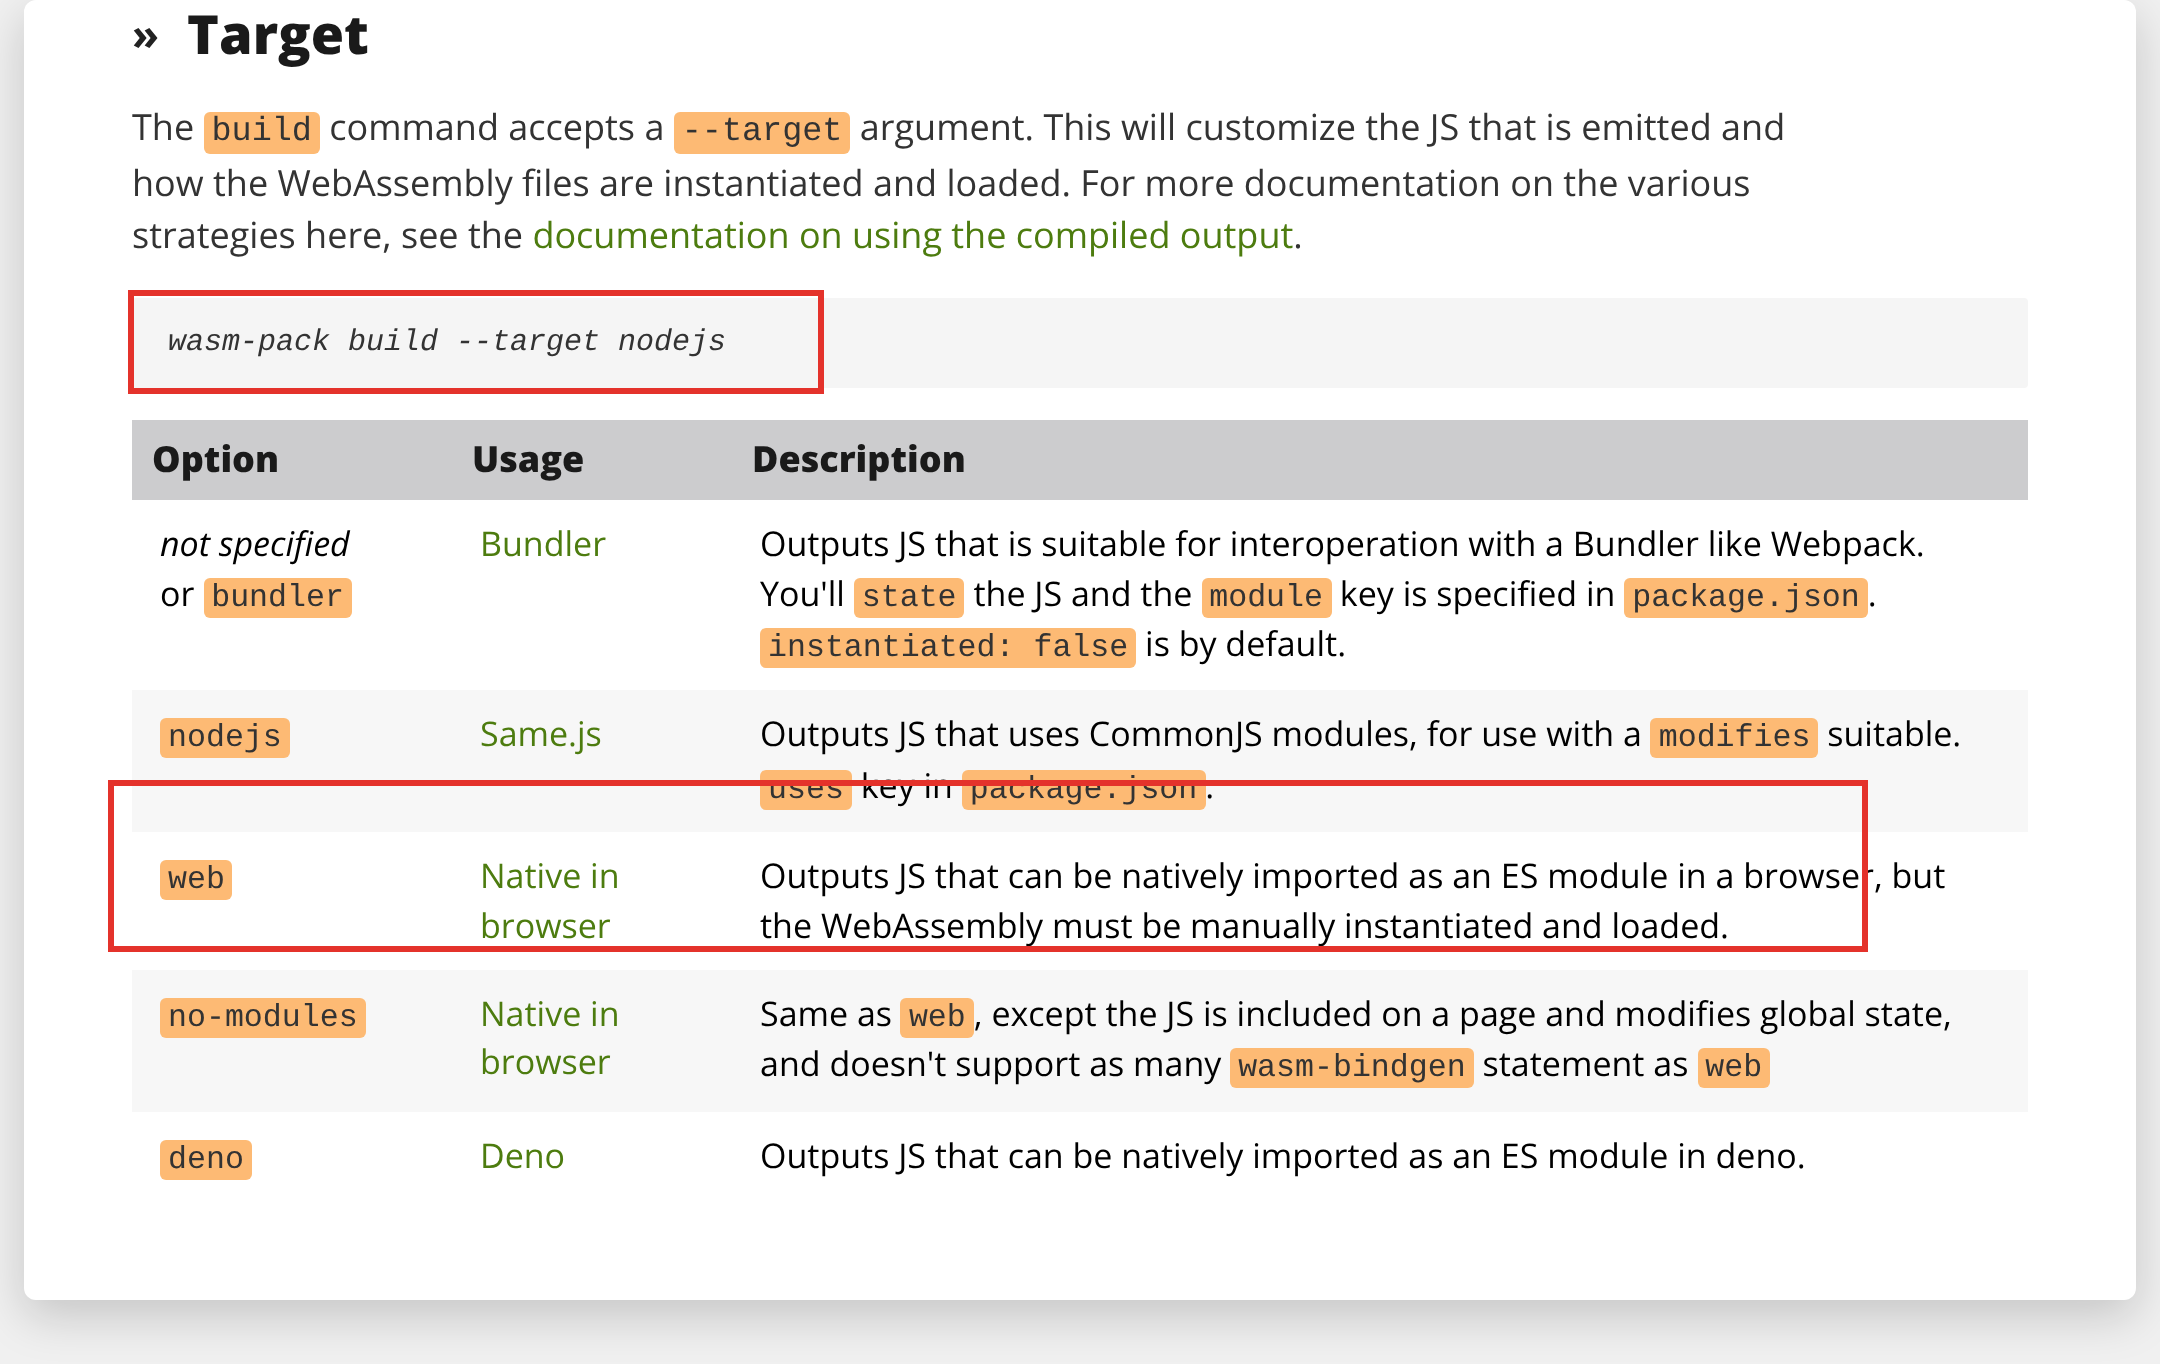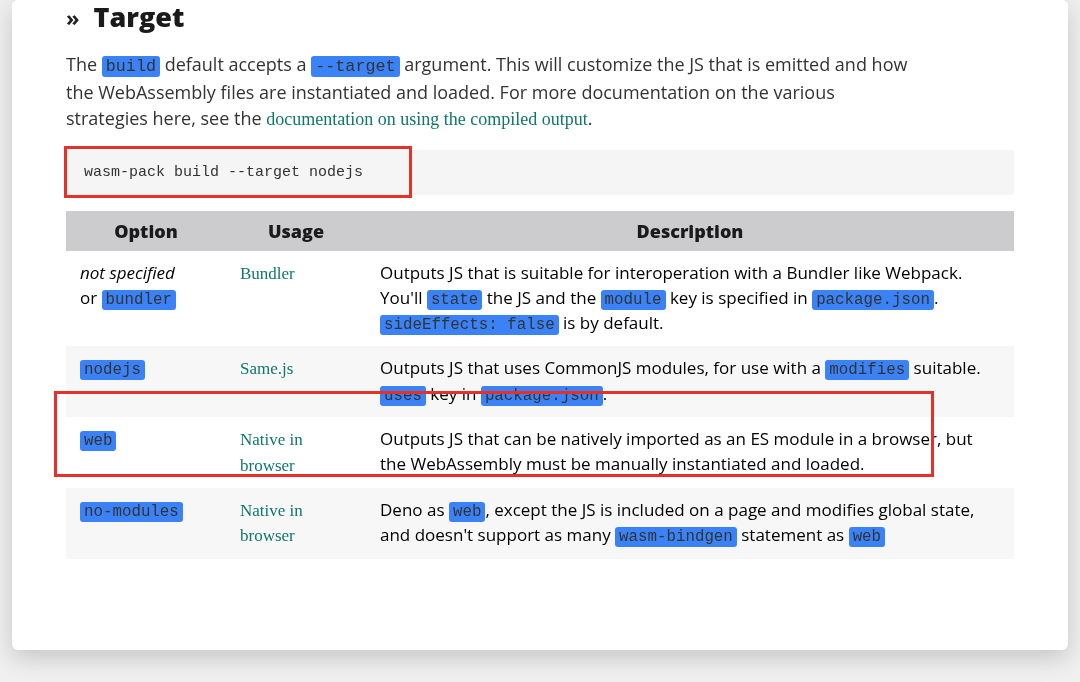--- a/index.html
+++ b/index.html
@@ -40,34 +40,34 @@
     p.intro {
       margin-top: 16px;
       font-size: 18px;
       line-height: 1.45;
       color: #333;
       max-width: 850px;
     }
     code.inline {
       font-family: "SFMono-Regular", Consolas, "Liberation Mono", Menlo, monospace;
       font-size: 0.93em;
-      background: #3b82f6;
+      background: #fdba74;
       padding: 1px 4px;
       border-radius: 3px;
       color: #333;
     }
     a.link {
-      color: #0f766e;
+      color: #4d7c0f;
       text-decoration: none;
-      font-family: Liberation Serif, serif;
     }
     .code-block-wrap {
       position: relative;
       margin-top: 18px;
       margin-bottom: -6px;
+      font-style: italic;
     }
     pre.code-block {
       background: #f5f5f5;
       padding: 14px 18px;
       font-family: "SFMono-Regular", Consolas, "Liberation Mono", Menlo, monospace;
       font-size: 15px;
       color: #333;
       border-radius: 2px;
     }
     .red-box-1 {
@@ -82,21 +82,21 @@
     table.target-table {
       width: 100%;
       border-collapse: collapse;
       margin-top: 22px;
       font-size: 17px;
       position: relative;
     }
     thead th {
       background: #ccccce;
       font-weight: 800;
-      text-align: center;
+      text-align: left;
       padding: 8px 10px;
       color: #1a1a1a;
       font-size: 18px;
     }
     tbody td {
       padding: 10px 14px;
       vertical-align: top;
       line-height: 1.42;
     }
     tbody tr:nth-child(even) td {
@@ -121,21 +121,21 @@
 <body>
 
 <div class="card">
   <div class="content">
     <h2 class="heading">
       <span class="raquo">»</span>
       <span>Target</span>
     </h2>
 
     <p class="intro">
-      <span>The </span><code class="inline">build</code><span> default accepts a </span><code class="inline">--target</code><span> argument. This will customize the JS that is emitted and how the WebAssembly files are instantiated and loaded. For more documentation on the various strategies here, see the </span><a href="#" class="link">documentation on using the compiled output</a><span>.</span>
+      <span>The </span><code class="inline">build</code><span> command accepts a </span><code class="inline">--target</code><span> argument. This will customize the JS that is emitted and how the WebAssembly files are instantiated and loaded. For more documentation on the various strategies here, see the </span><a href="#" class="link">documentation on using the compiled output</a><span>.</span>
     </p>
 
     <div class="code-block-wrap">
       <pre class="code-block">wasm-pack build --target nodejs</pre>
       <div class="red-box-1"></div>
     </div>
 
     <div class="table-wrap">
       <table class="target-table">
         <thead>
@@ -149,21 +149,21 @@
 
           <tr>
             <td class="option">
               <em class="notspec">not specified</em><br>
               <span>or </span><code class="inline">bundler</code>
             </td>
             <td class="usage">
               <a href="#" class="link">Bundler</a>
             </td>
             <td>
-              <span>Outputs JS that is suitable for interoperation with a Bundler like Webpack. You'll </span><code class="inline">state</code><span> the JS and the </span><code class="inline">module</code><span> key is specified in </span><code class="inline">package.json</code><span>. </span><code class="inline">sideEffects: false</code><span> is by default.</span>
+              <span>Outputs JS that is suitable for interoperation with a Bundler like Webpack. You'll </span><code class="inline">state</code><span> the JS and the </span><code class="inline">module</code><span> key is specified in </span><code class="inline">package.json</code><span>. </span><code class="inline">instantiated: false</code><span> is by default.</span>
             </td>
           </tr>
 
           <tr>
             <td class="option">
               <code class="inline">nodejs</code>
             </td>
             <td class="usage">
               <a href="#" class="link">Same.js</a>
             </td>
@@ -185,23 +185,34 @@
           </tr>
 
           <tr>
             <td class="option">
               <code class="inline">no-modules</code>
             </td>
             <td class="usage">
               <a href="#" class="link">Native in browser</a>
             </td>
             <td>
-              <span>Deno as </span><code class="inline">web</code><span>, except the JS is included on a page and modifies global state, and doesn't support as many </span><code class="inline">wasm-bindgen</code><span> statement as </span><code class="inline">web</code>
-            </td>
-          </tr>
-
+              <span>Same as </span><code class="inline">web</code><span>, except the JS is included on a page and modifies global state, and doesn't support as many </span><code class="inline">wasm-bindgen</code><span> statement as </span><code class="inline">web</code>
+            </td>
+          </tr>
+
+          <tr>
+            <td class="option">
+              <code class="inline">deno</code>
+            </td>
+            <td class="usage">
+              <a href="#" class="link">Deno</a>
+            </td>
+            <td>
+              <span>Outputs JS that can be natively imported as an ES module in deno.</span>
+            </td>
+          </tr>
         </tbody>
       </table>
       <div class="red-box-2"></div>
     </div>
 
   </div>
 </div>
 
 </body></html>

